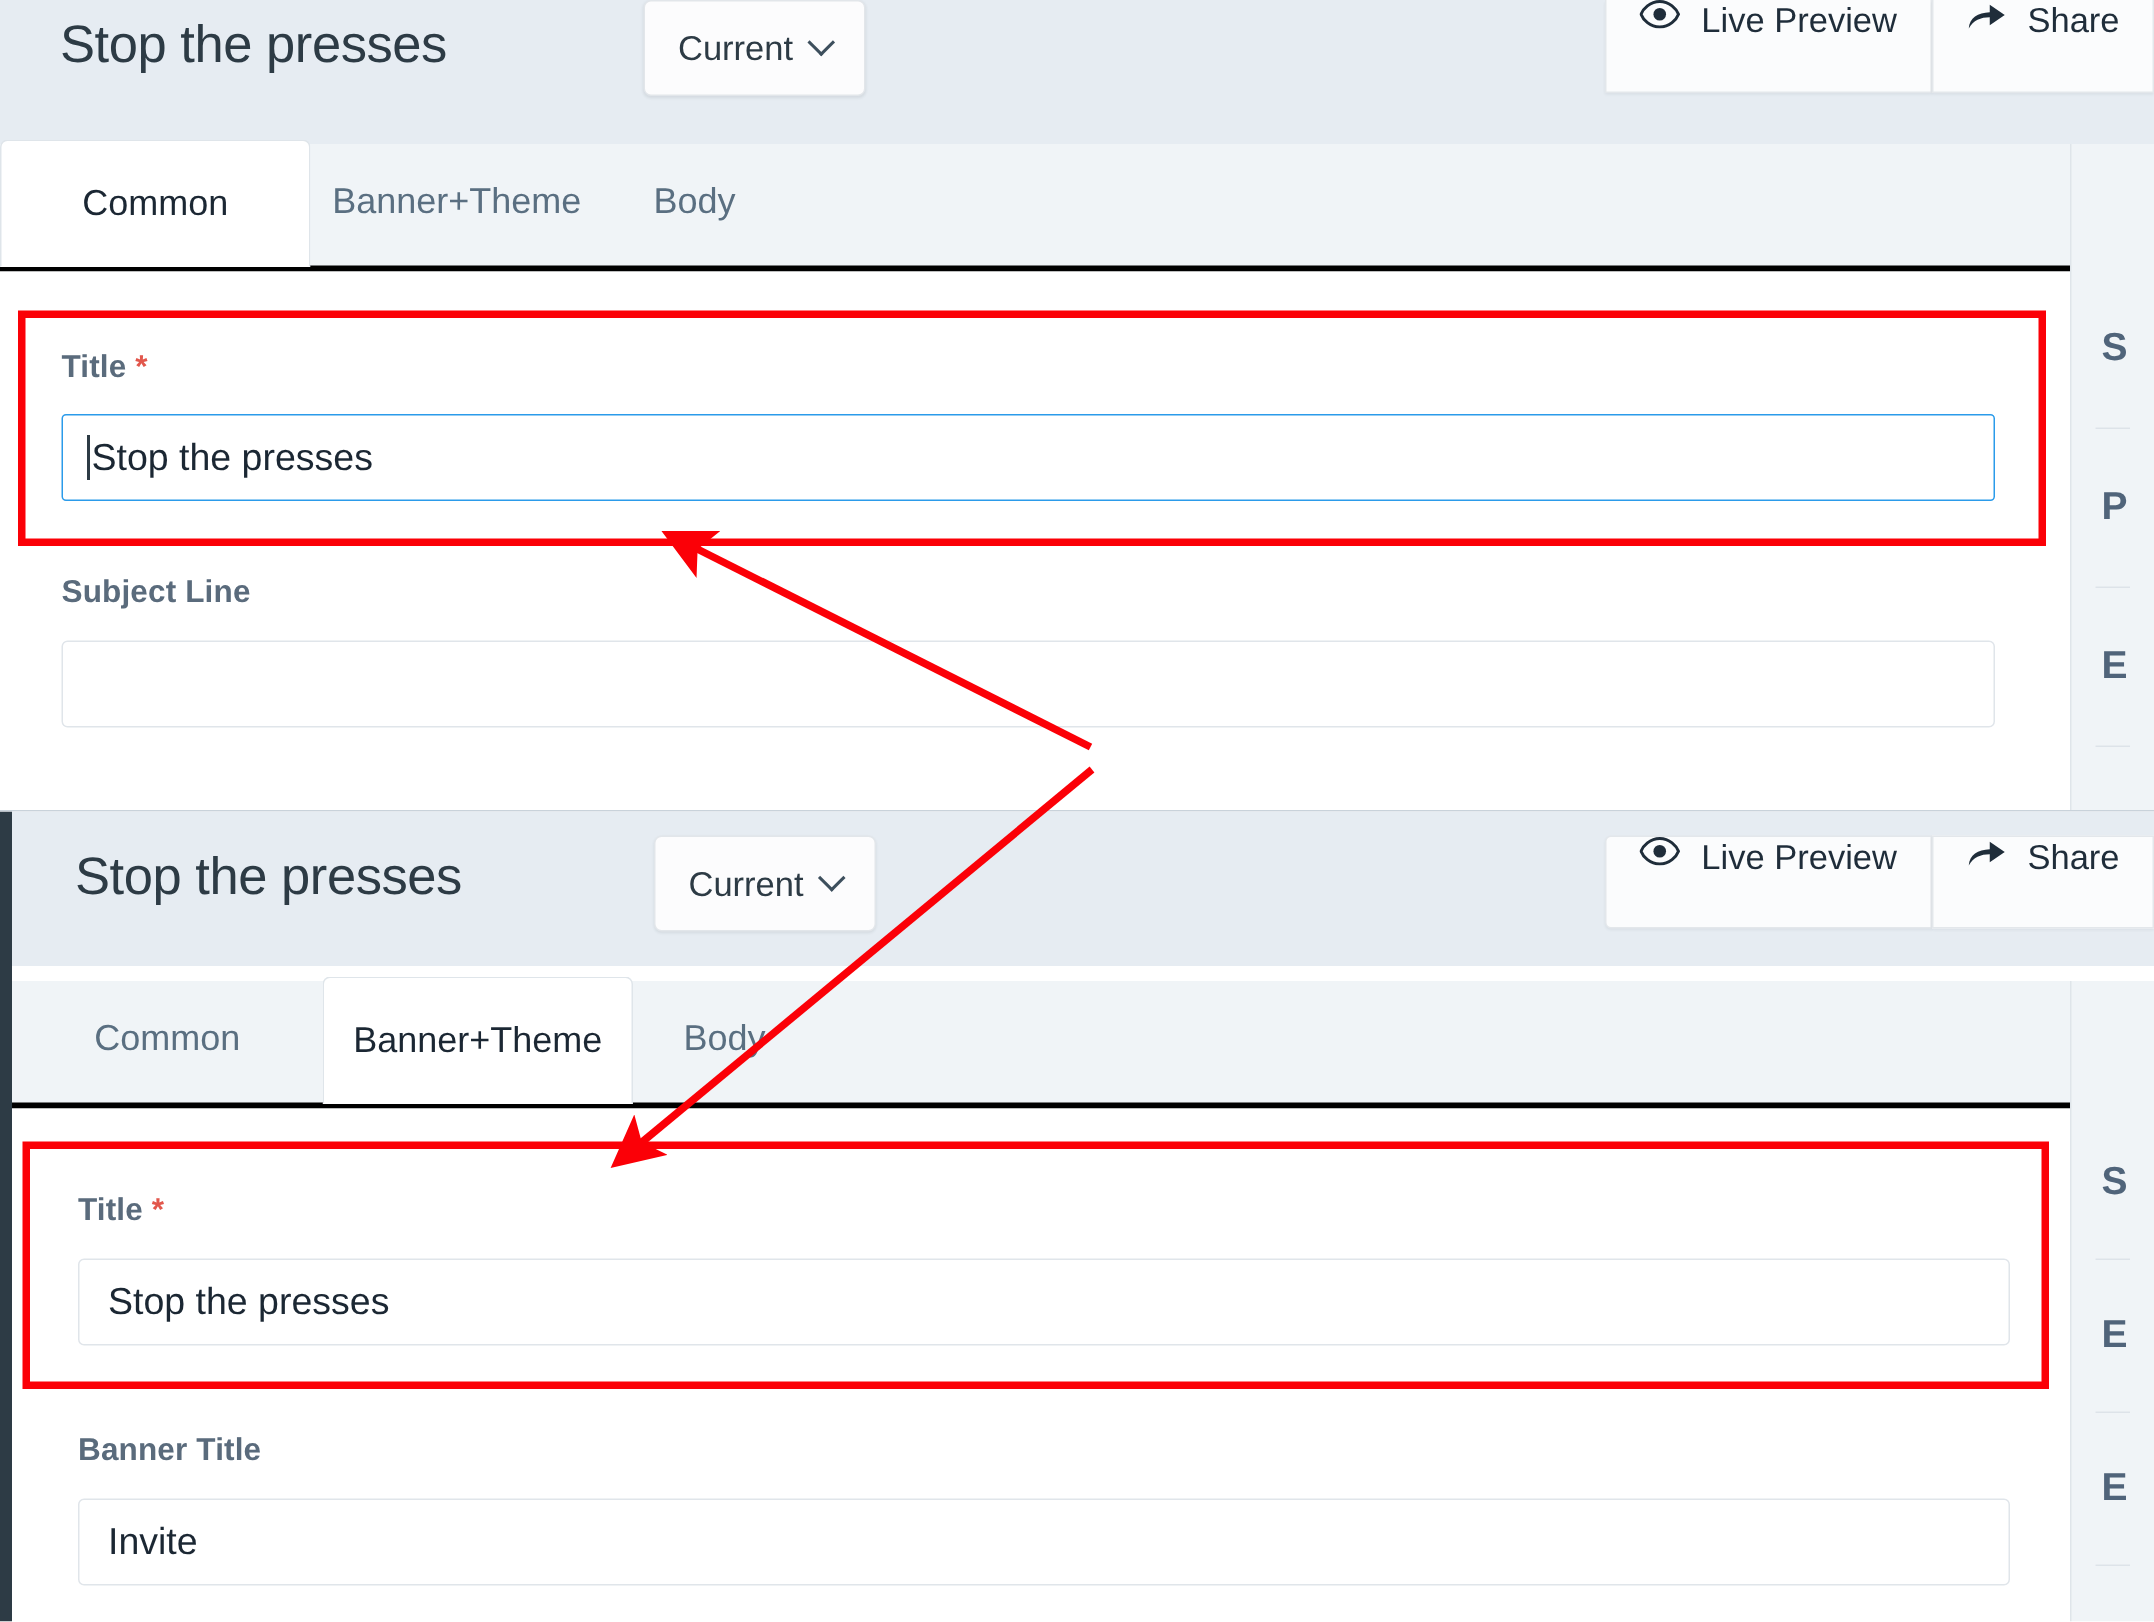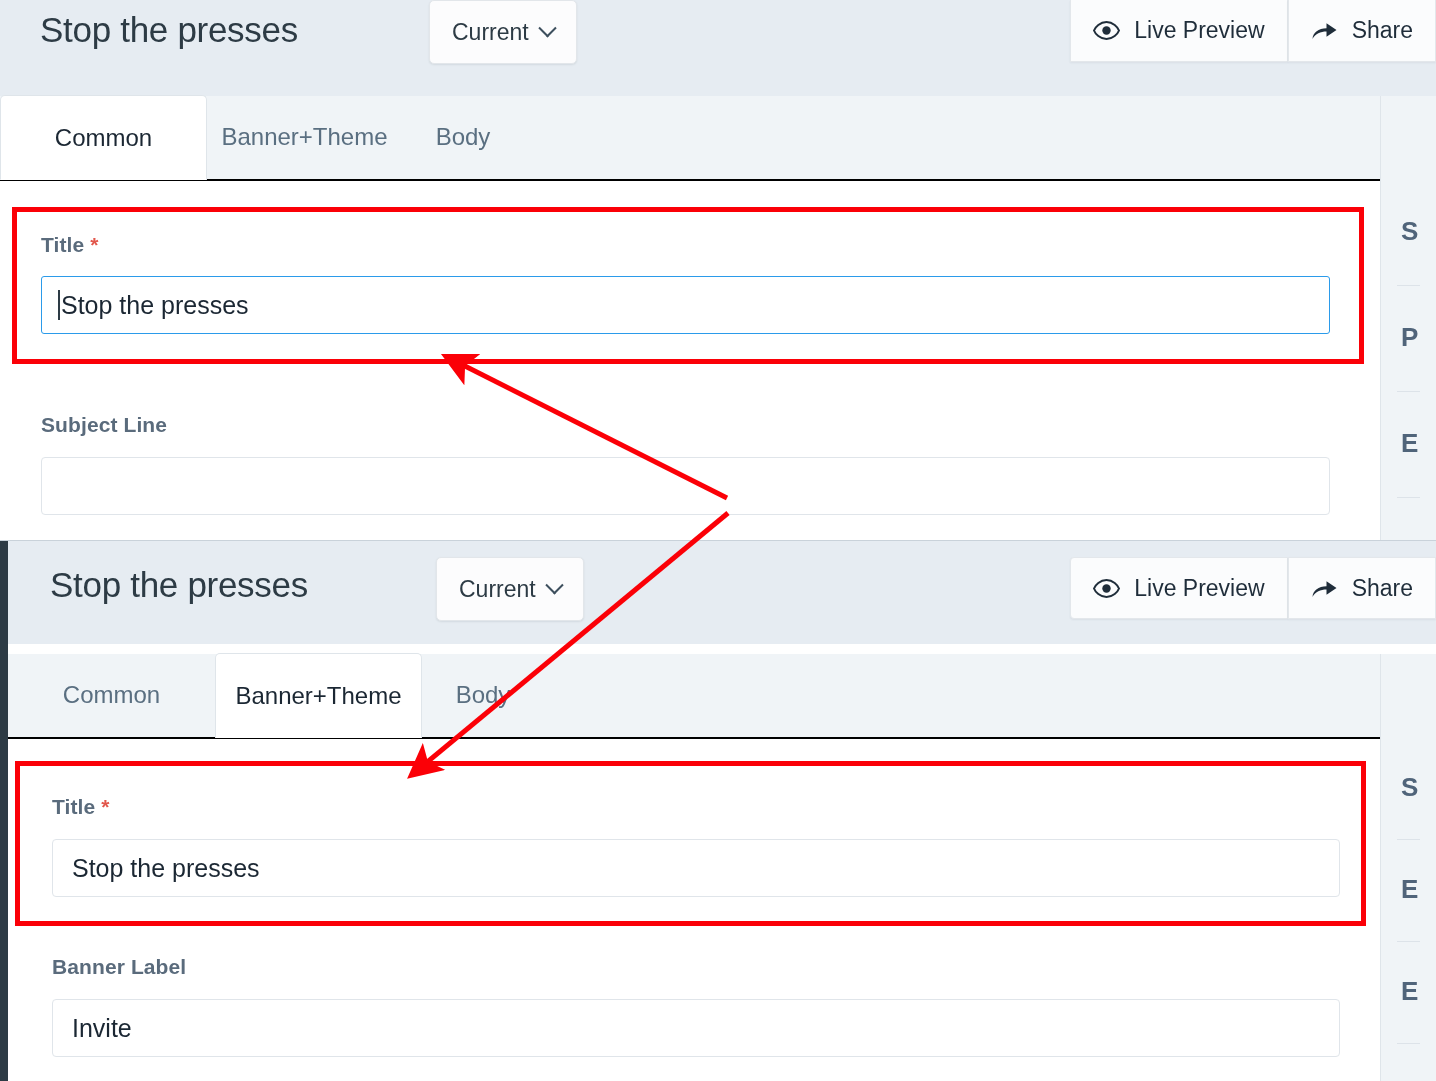--- a/index.html
+++ b/index.html
@@ -59,36 +59,35 @@
   .header-actions {
     position: absolute;
     display: flex;
     align-items: stretch;
   }
   .hbtn {
     background: #fbfcfd;
     border: 1px solid #e3e7eb;
     border-top: none;
     display: flex;
-    align-items: center;
     gap: 14px;
     padding: 0 22px;
     color: #1f2d3a;
     font-size: 23px;
     white-space: nowrap;
     box-shadow: 0 1px 2px rgba(45,59,69,0.07);
   }
   .hbtn + .hbtn { border-left: 1px solid #e3e7eb; }
   .hbtn svg { display: block; flex: none; }
 
   
   .tabbar {
     position: relative;
     background: #f0f4f7;
-    border-bottom: 2px solid #000000;
+    border-bottom: 4px solid #000000;
     display: flex;
     align-items: flex-end;
     height: 85px;
   }
   .tab {
     position: relative;
     display: flex;
     align-items: center;
     justify-content: center;
     height: 85px;
@@ -240,21 +239,21 @@
         <div class="field-label">
           <span>Title</span>
           <span class="req">*</span>
         </div>
         <div class="txtinput focused" style="margin-top:19px; height:58px; padding-left:16px;">
           <span class="caret"></span>
           <span>Stop the presses</span>
         </div>
       </div>
 
-      <div class="field" style="left:41px; top:232px; width:1289px;">
+      <div class="field" style="left:41px; top:202px; width:1289px;">
         <div class="field-label">
           <span>Subject Line</span>
         </div>
         <div class="txtinput" style="margin-top:20px; height:58px;">
           <span></span>
         </div>
       </div>
     </div>
 
     <div class="side-panel" style="left:1380px; top:96px; width:56px; height:444px;">
@@ -320,21 +319,21 @@
           <span>Title</span>
           <span class="req">*</span>
         </div>
         <div class="txtinput" style="margin-top:20px; height:58px;">
           <span>Stop the presses</span>
         </div>
       </div>
 
       <div class="field" style="left:44px; top:216px; width:1288px;">
         <div class="field-label">
-          <span>Banner Label</span>
+          <span>Banner Title</span>
         </div>
         <div class="txtinput" style="margin-top:20px; height:58px;">
           <span>Invite</span>
         </div>
       </div>
     </div>
 
     <div class="side-panel" style="left:1380px; top:113px; width:56px; height:428px;">
       <div class="side-item" style="margin-top:118px;">S</div>
       <div class="side-sep" style="margin-top:36px;"></div>

